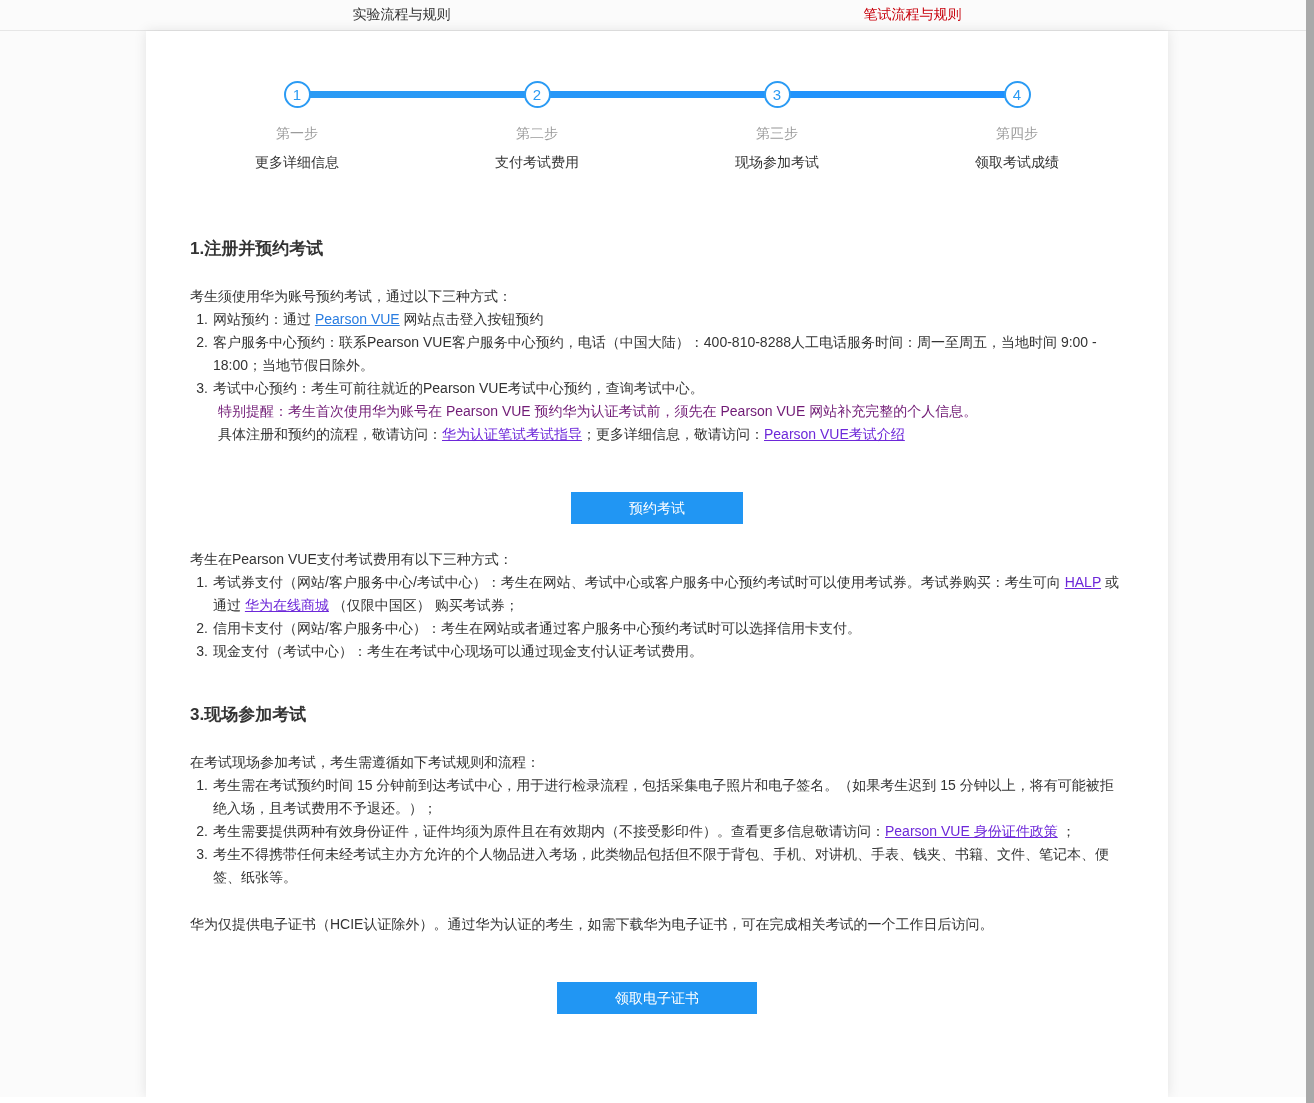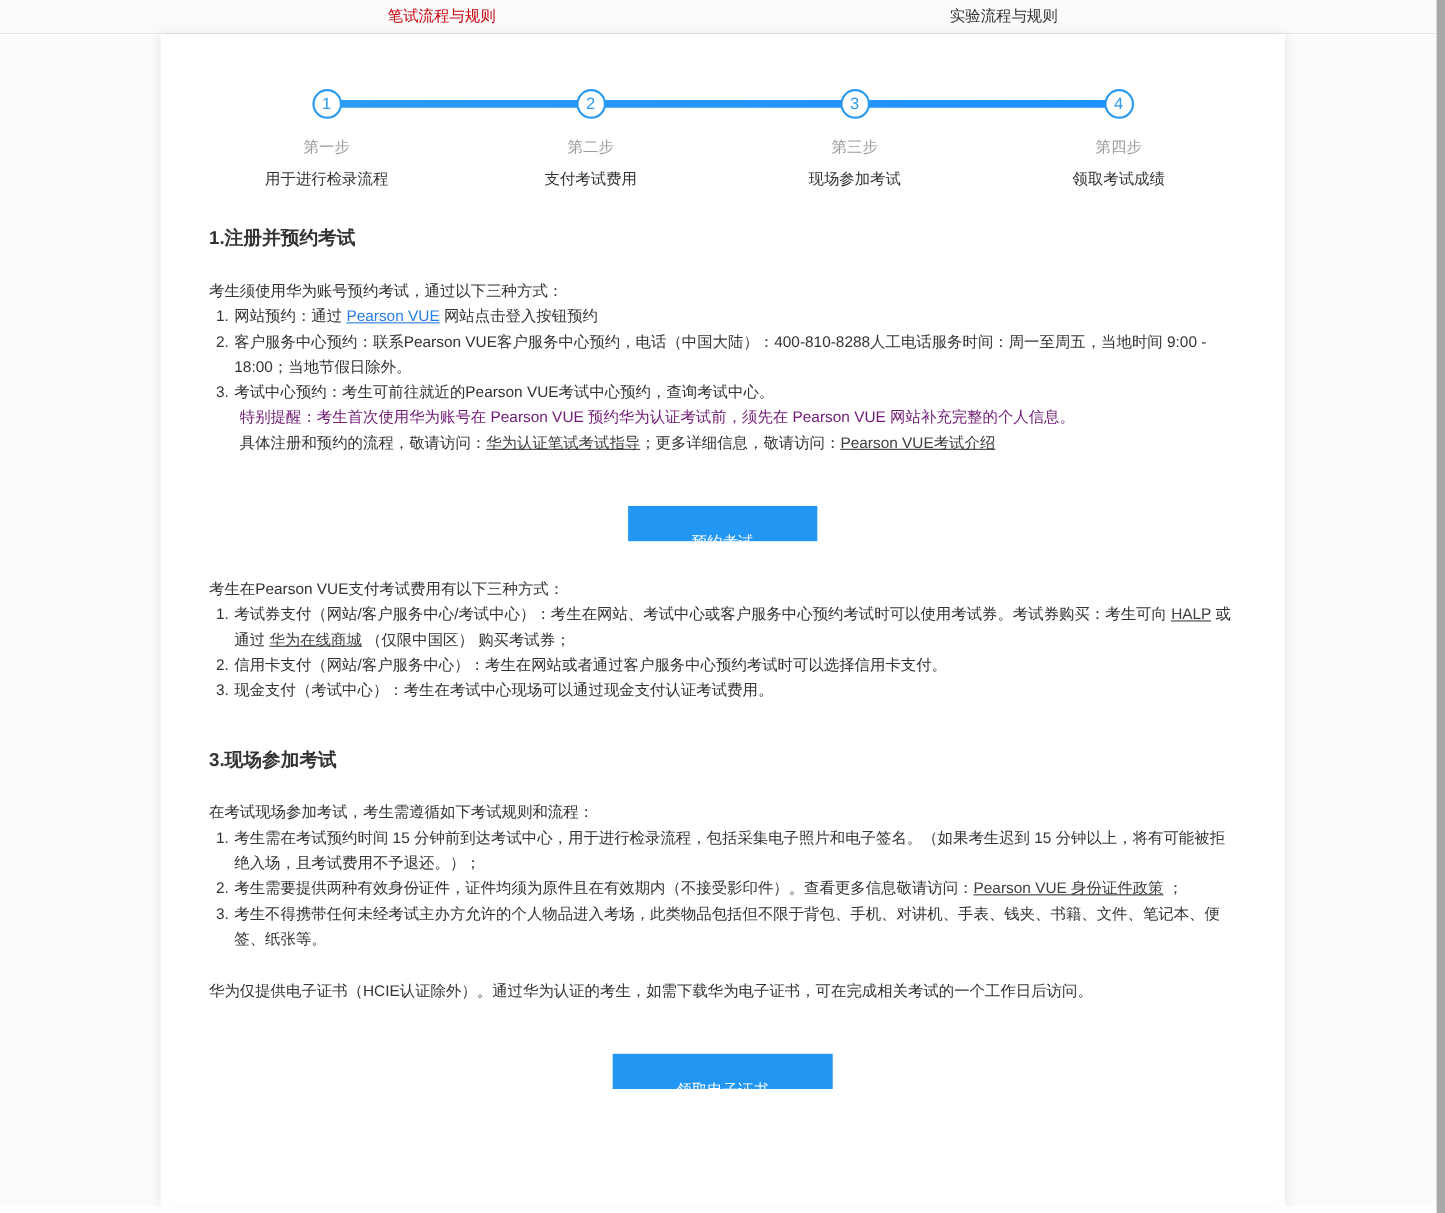--- a/index.html
+++ b/index.html
@@ -32,54 +32,54 @@
   .step-circle { width:27px; height:27px; border-radius:50%; background:#fff;
                  border:2px solid #2b9bf4; color:#2b9bf4; font-size:15px;
                  display:flex; align-items:center; justify-content:center;
                  position:relative; z-index:2; }
   .step-label { margin-top:17px; color:#9b9b9b; font-size:14px;text-align:right; }
   .step-title { margin-top:11px; color:#333; font-size:14px; }
   
   .sections { padding:0 44px; }
   .section-heading { font-size:17px; font-weight:bold; color:#333; margin-top:40px;
                      line-height:24px; }
-  .sections > .section:first-child .section-heading { margin-top:33px; }
+  .sections > .section:first-child .section-heading { margin-top:65px; }
   .section p.intro { margin-top:24px; line-height:23px; color:#333; }
   ol.item-list { list-style:none; margin:0; }
   ol.item-list li { display:flex; line-height:23px; color:#333; }
   .li-num { width:20px; flex:0 0 auto; text-align:right; padding-right:5px; margin-left:3px; }
   .li-text { flex:1; }
   .after-line { margin-left:28px; line-height:23px; }
   .red { color:#701a75;text-align:right; }
   a.link-blue { color:#2a7de1; text-decoration:underline; cursor:pointer;margin-top:32px; }
-  a.link-red { color:#404040; text-decoration:underline; cursor:pointer; }
+  a.link-red { color:#6d28d9; text-decoration:underline; cursor:pointer; }
   .btn-wrap { text-align:center; margin-top:46px; }
   .primary-btn { display:inline-block; background:#2196f3; color:#fff; border:none;
-                 font-size:14px; height:32px; line-height:32px; padding:16px 58px;
+                 font-size:14px; height:32px; line-height:32px; padding:0 58px;
                  cursor:pointer; font-family:inherit; }
 </style>
 </head>
 <body>
 
 <div class="tabbar">
   <div class="tabbar-inner" id="tabs">
+      <div class="tab">实验流程与规则</div>
       <div class="tab active">笔试流程与规则</div>
-      <div class="tab">实验流程与规则</div>
     </div>
 </div>
 
 <div class="page">
   <div class="card">
     <div class="stepper">
       <div class="stepper-line"></div>
       <div class="steps" id="steps">
           <div class="step">
             <div class="step-circle">1</div>
             <div class="step-label">第一步</div>
-            <div class="step-title">用于进行检录流程</div>
+            <div class="step-title">更多详细信息</div>
           </div>
           <div class="step">
             <div class="step-circle">2</div>
             <div class="step-label">第二步</div>
             <div class="step-title">支付考试费用</div>
           </div>
           <div class="step">
             <div class="step-circle">3</div>
             <div class="step-label">第三步</div>
             <div class="step-title">现场参加考试</div>

